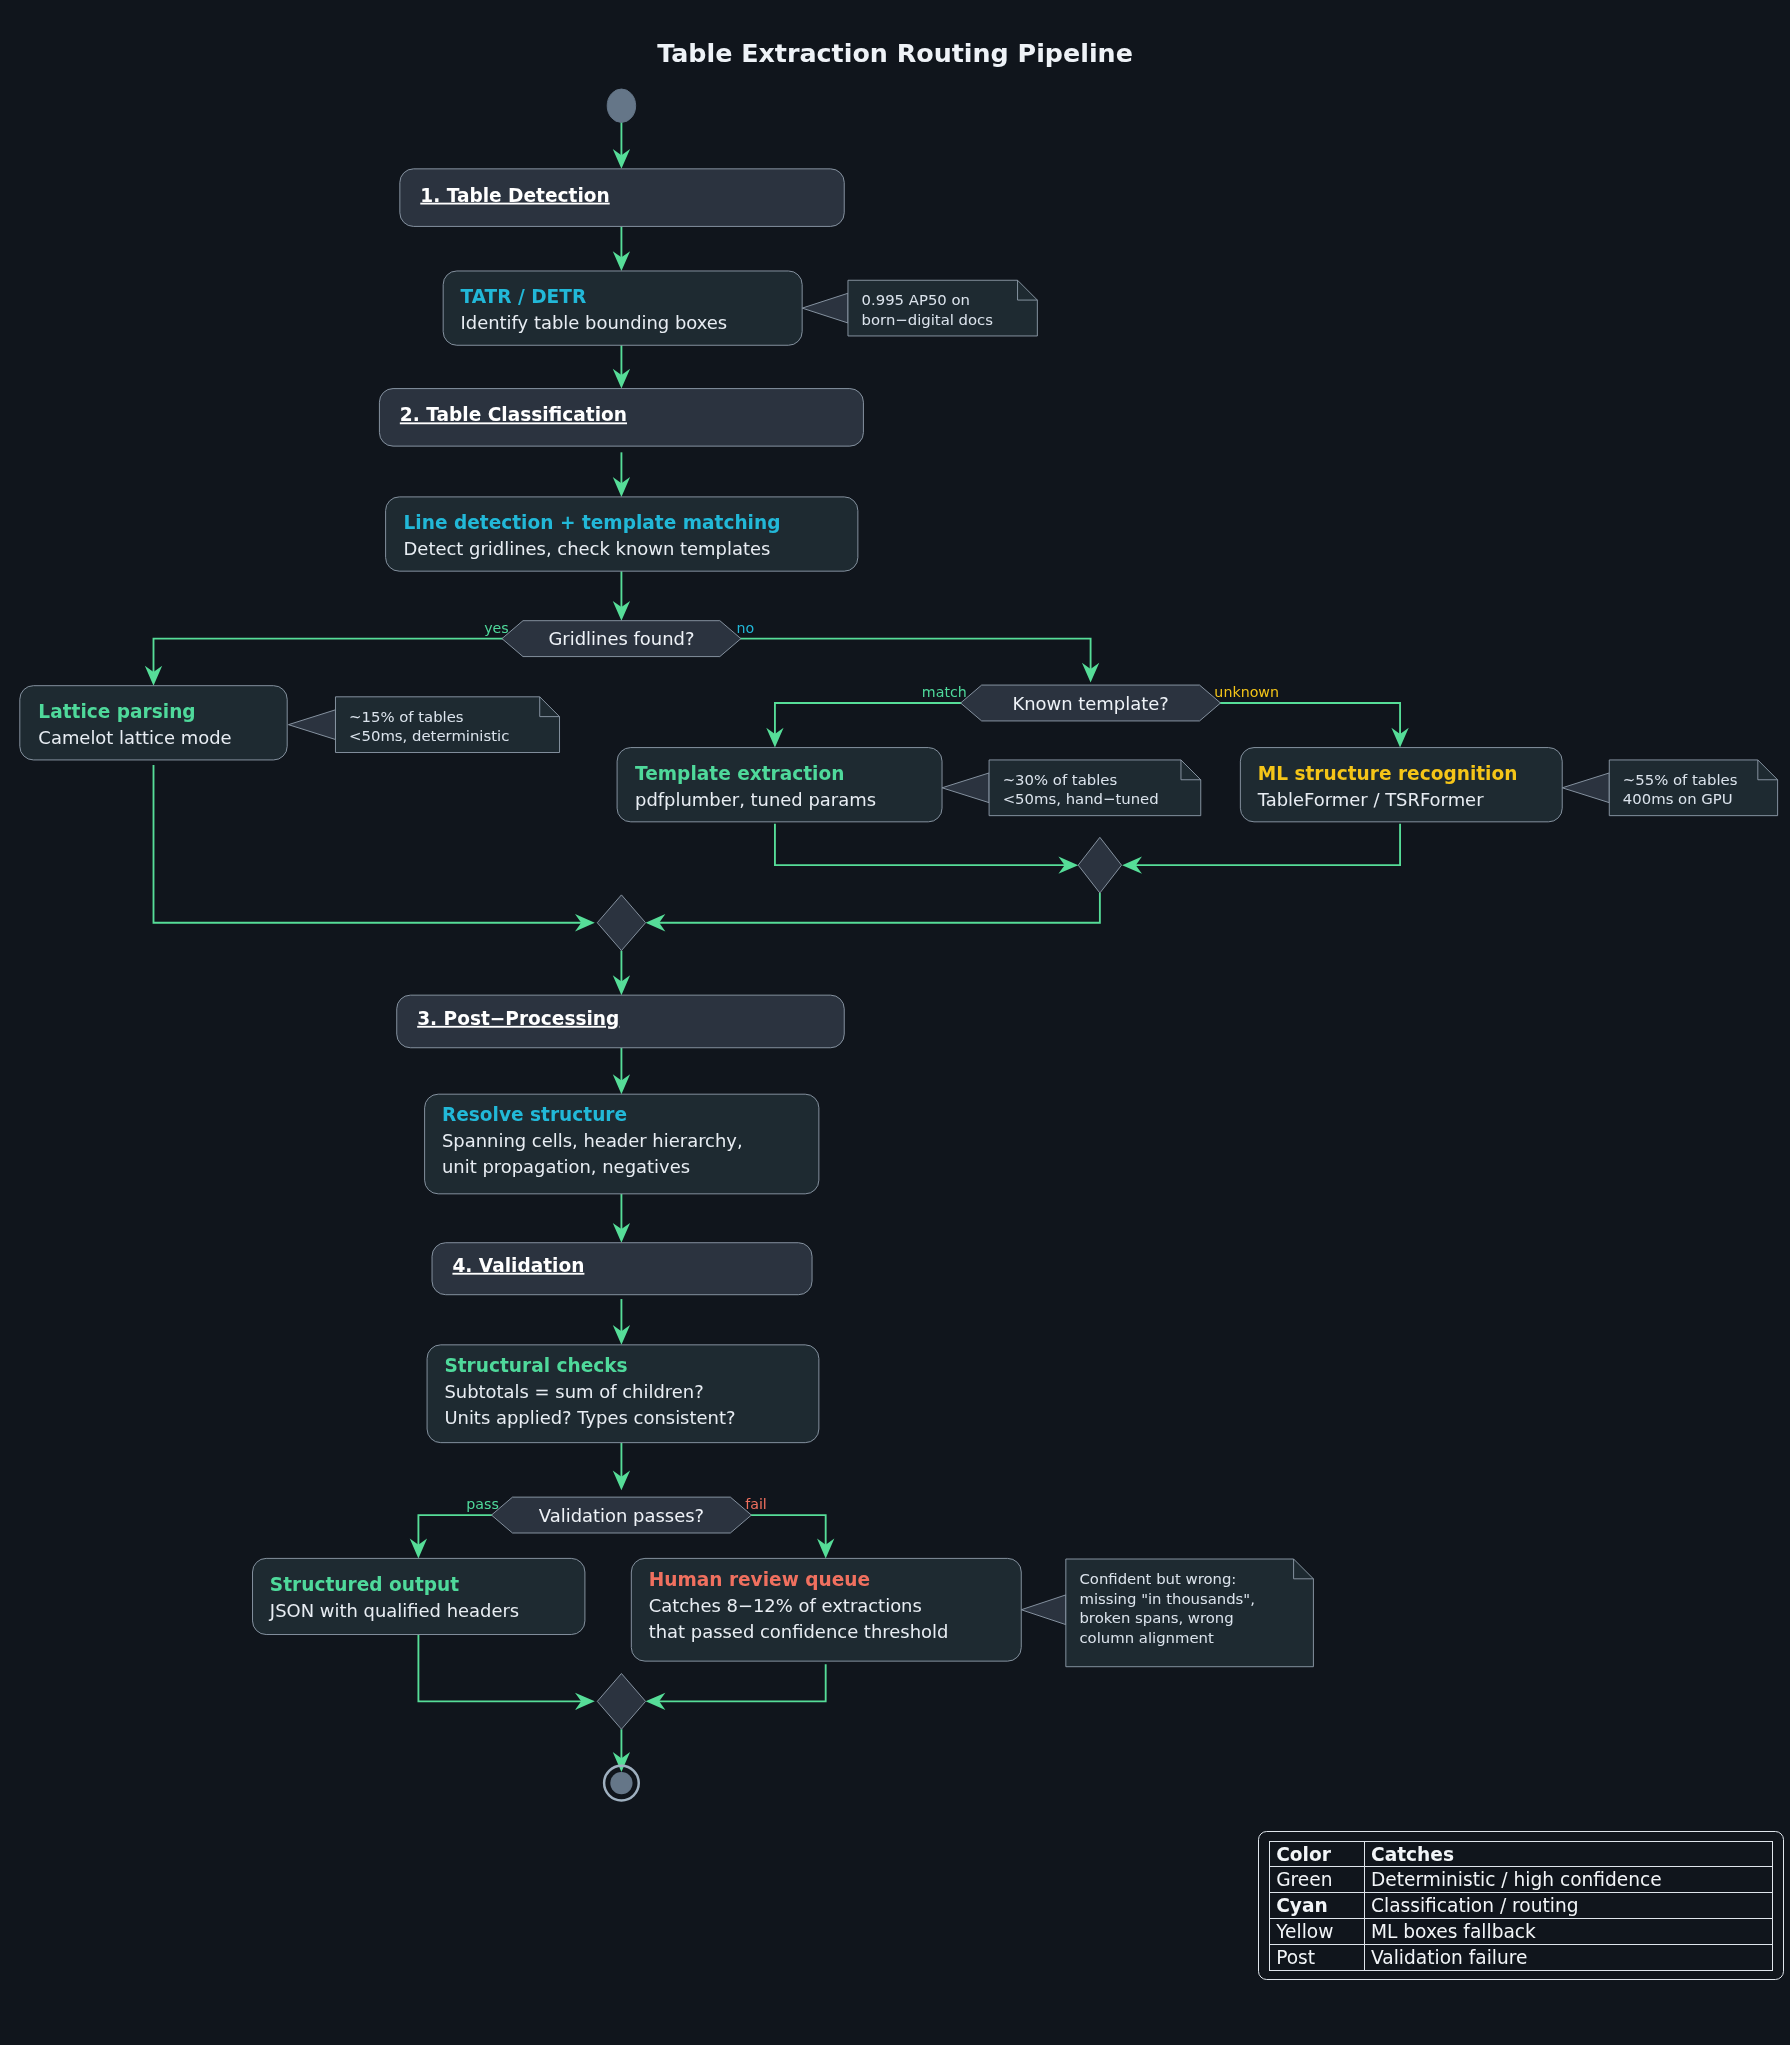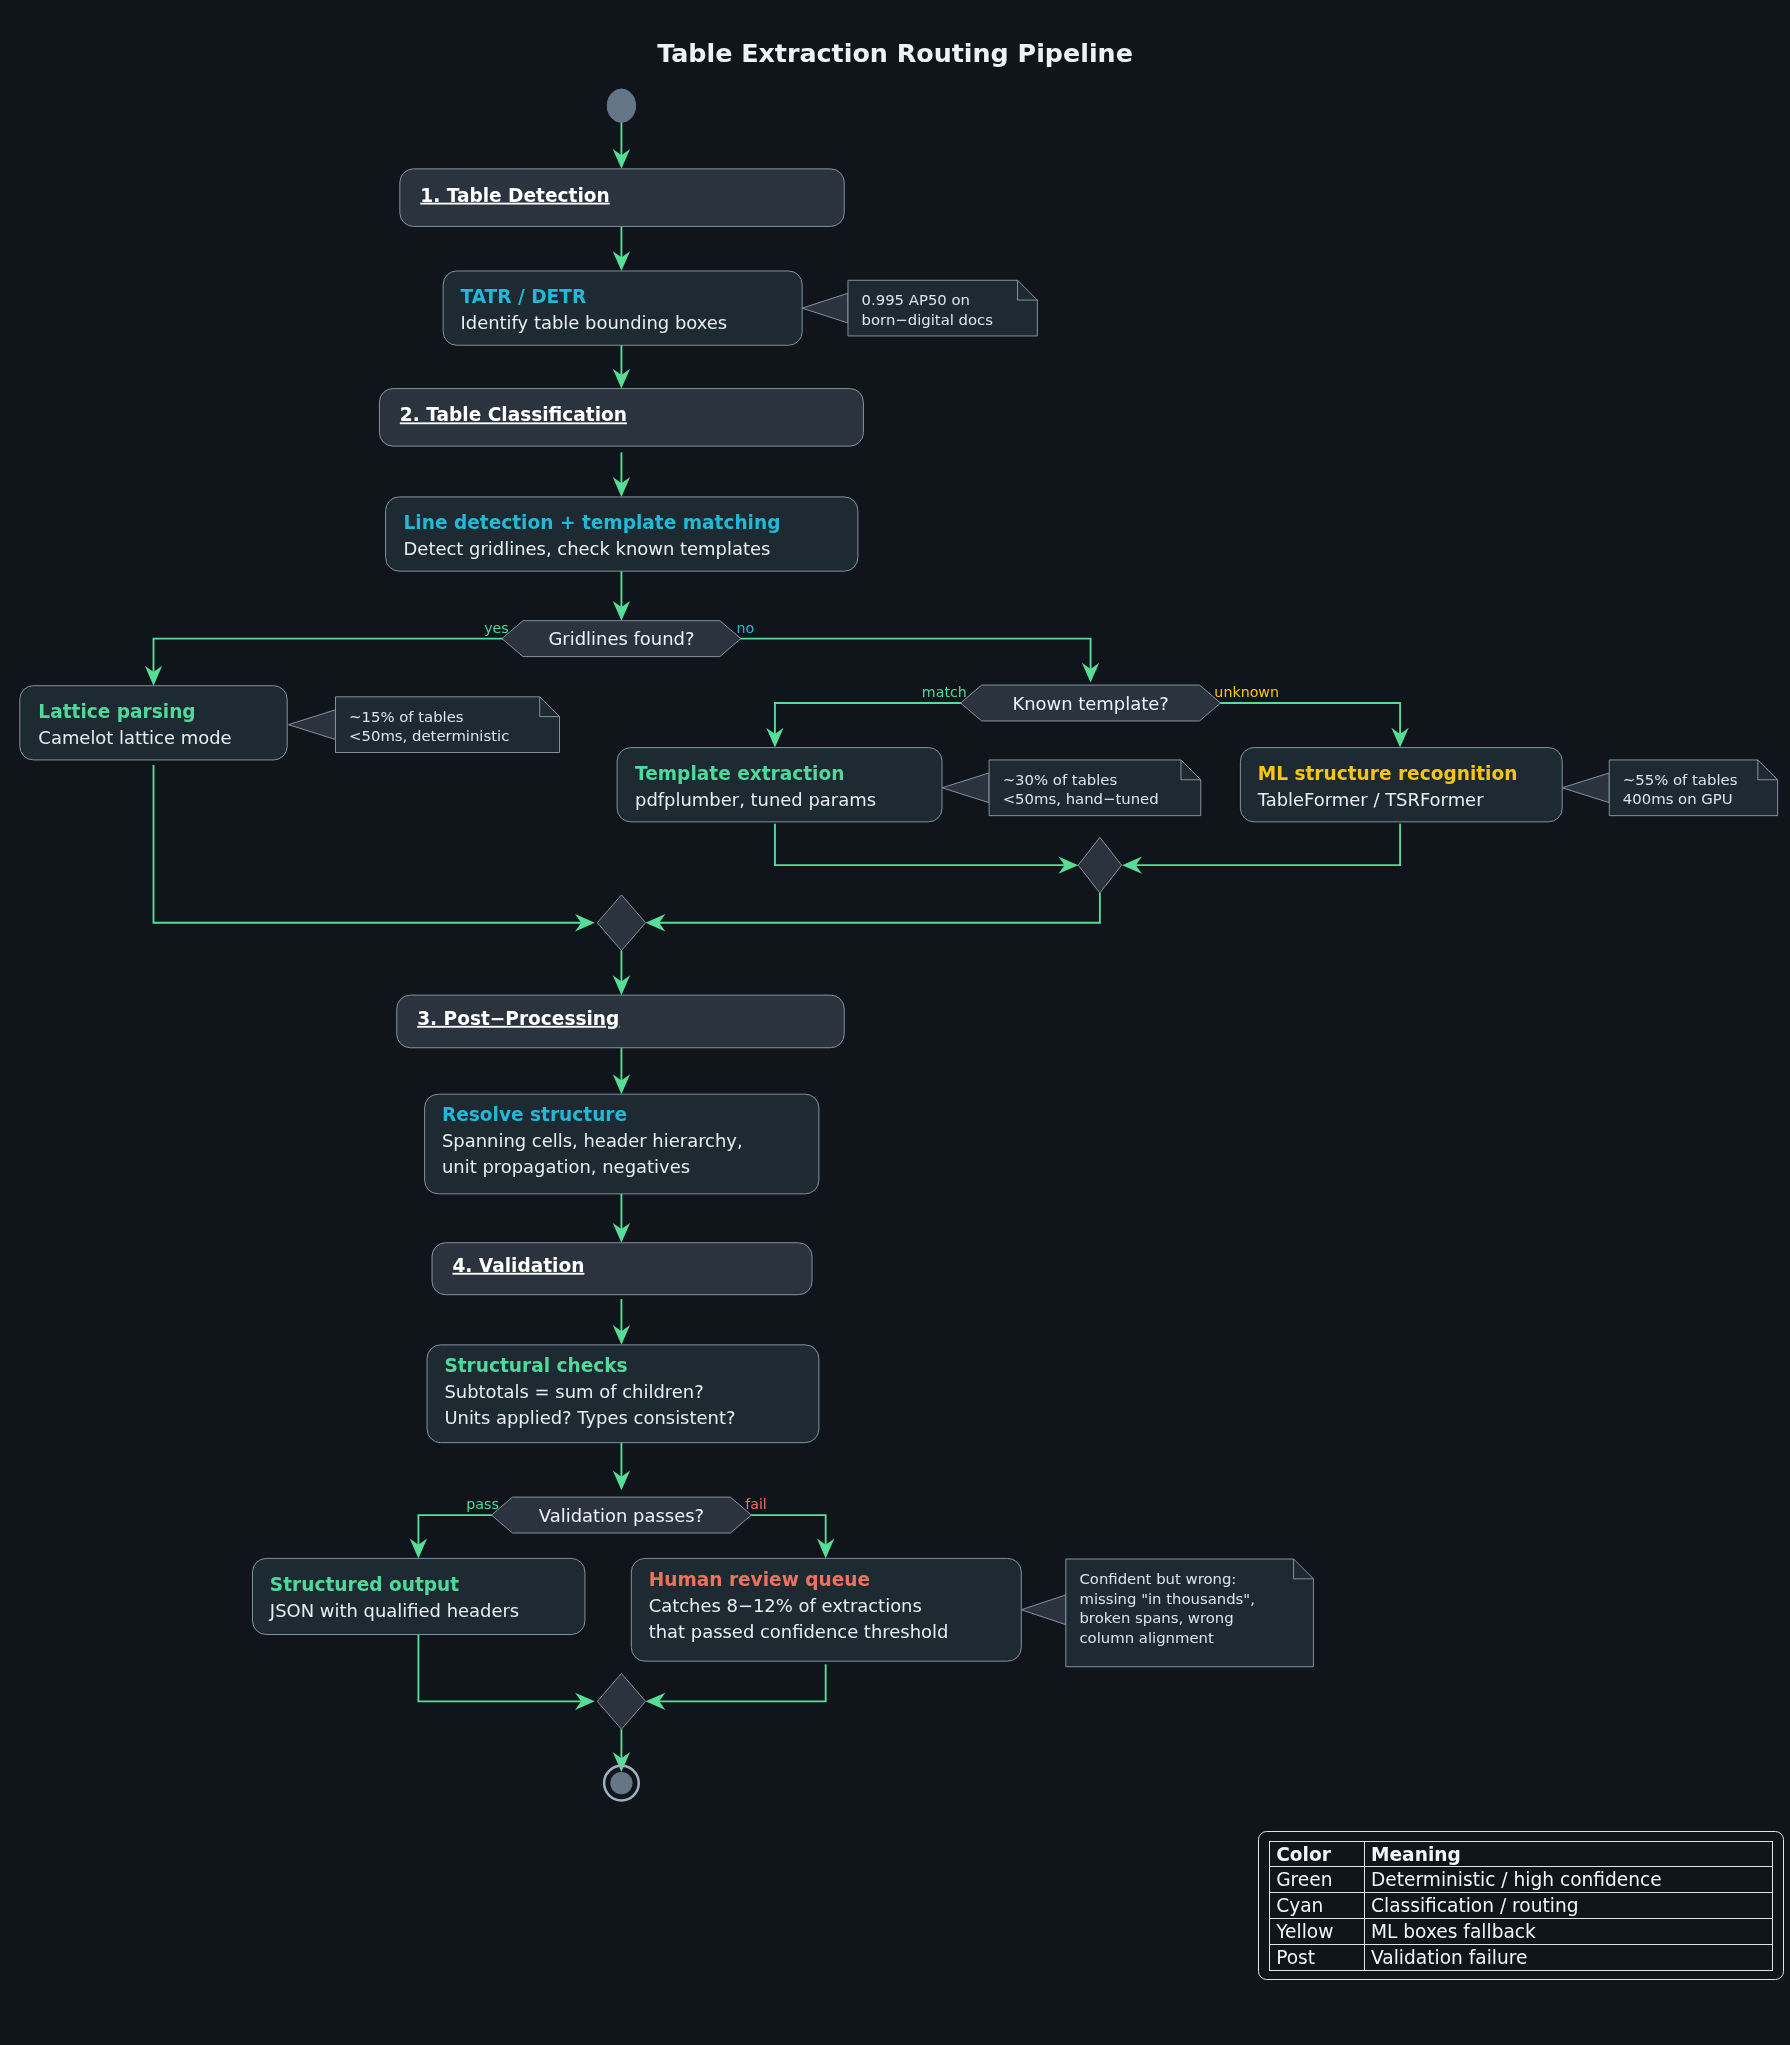--- a/index.html
+++ b/index.html
@@ -59,21 +59,21 @@
     border:1.2px solid #dfe5ec;
     padding:1.9px 6.2px;
     text-align:left;
     font-size:18.6px;
     color:#f2f5f8;
     white-space:nowrap;
     font-family:"DejaVu Sans","Liberation Sans",sans-serif;
   }
   #legend th{font-weight:bold;}
   .lg-green{color:#4fd99b;margin-top:19px;}
-  .lg-cyan{color:#22b8d8;}
+  .lg-cyan{color:#22b8d8;font-weight:bold;}
   .lg-yellow{color:#f5c518;}
   .lg-coral{color:#f0705f;}
 </style>
 </head>
 <body>
 
 <div id="stage">
 
 <svg id="flow" viewBox="0 0 2892 3304">
 
@@ -299,21 +299,21 @@
     <circle class="endcore" cx="1004" cy="2880" r="18"></circle>
   </g>
 
 </svg>
 
 <div id="legend">
   <table>
     <tbody>
           <tr>
       <th>Color</th>
-      <th>Meaning</th>
+      <th>Catches</th>
     </tr>
     <tr>
       <td class="lg-green">Green</td>
       <td>Deterministic / high confidence</td>
     </tr>
     <tr>
       <td class="lg-cyan">Cyan</td>
       <td>Classification / routing</td>
     </tr>
     <tr>

